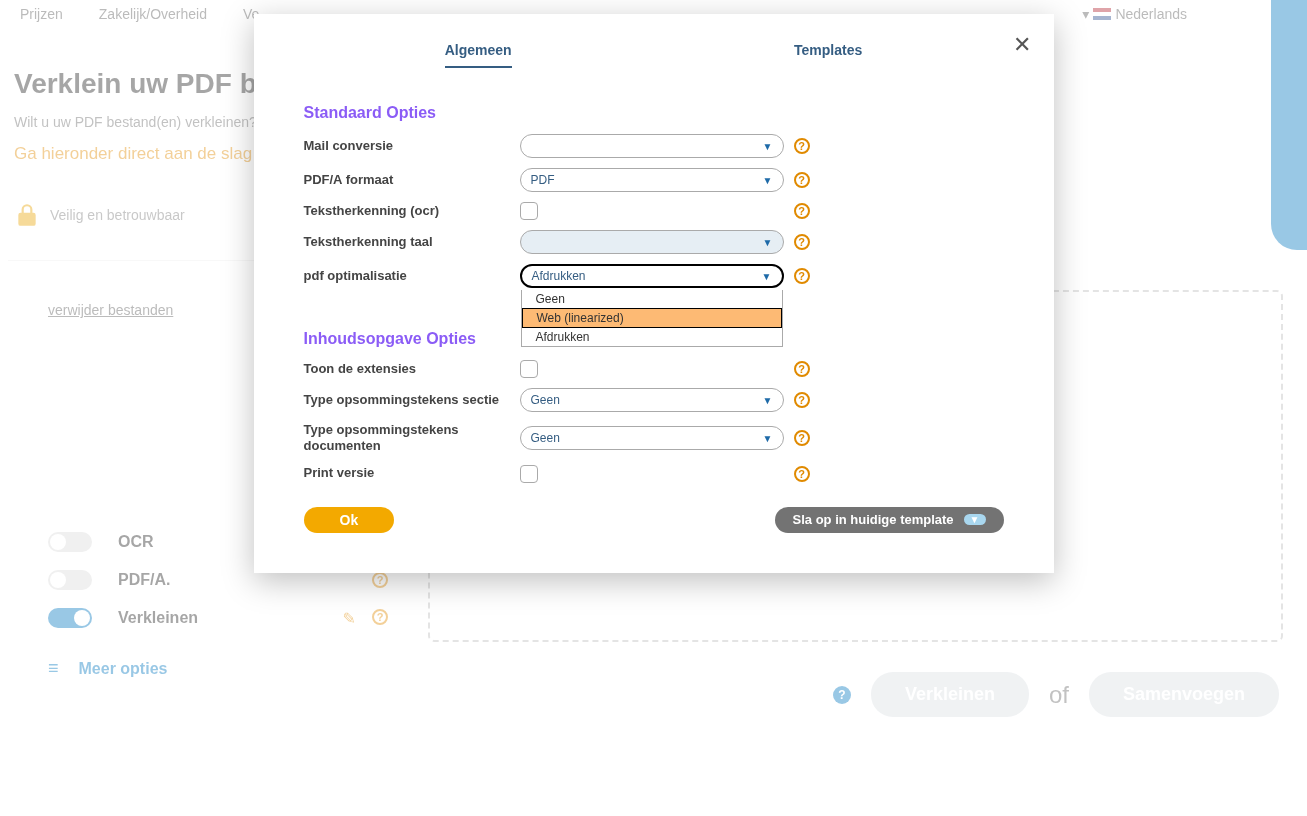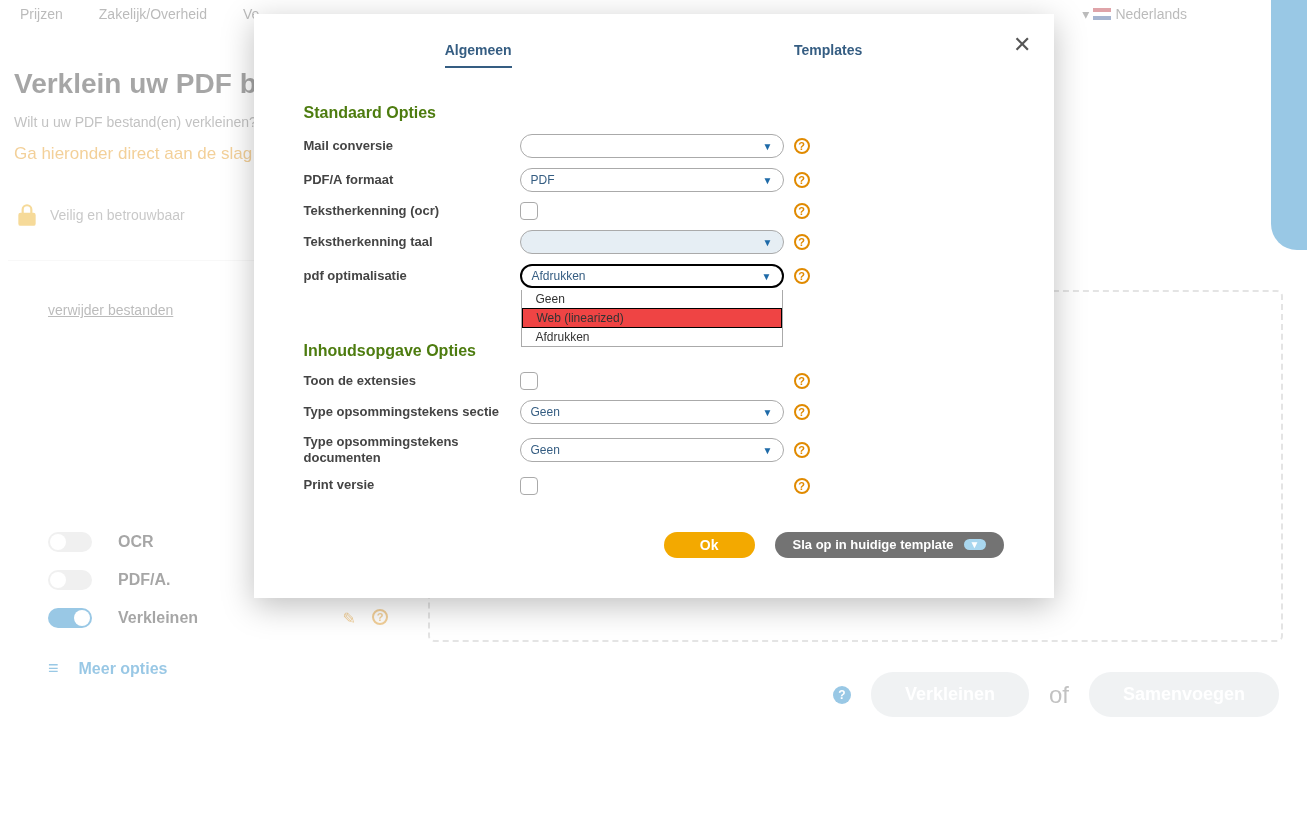--- a/index.html
+++ b/index.html
@@ -32,33 +32,33 @@
   .action-row{display:flex;align-items:center;gap:20px;justify-content:flex-end;padding:30px 20px 0 0}
   .help-circ{width:18px;height:18px;border-radius:50%;background:#0075bf;color:#fff;font-size:12px;display:flex;align-items:center;justify-content:center;font-weight:700}
   .act-btn{background:#d9dee2;color:#fff;border:none;border-radius:22px;padding:12px 34px;font-size:18px;font-weight:600}
   .or{font-size:24px;color:#666}
   .overlay{position:absolute;inset:0;background:rgba(255,255,255,.6);display:flex;justify-content:center;align-items:flex-start}
   .modal{background:#fff;width:800px;margin-top:14px;box-shadow:0 8px 30px rgba(0,0,0,.25);position:relative;padding:28px 50px 40px}
   .close{position:absolute;top:18px;right:22px;font-size:22px;color:#555;cursor:pointer}
   .tabs{display:flex;justify-content:space-around;margin-bottom:36px}
   .tab{font-size:14px;font-weight:700;color:#355d82;padding-bottom:8px}
   .tab.active{border-bottom:2px solid #355d82}
-  .sect-title{color:#4d7c0f;font-size:16px;font-weight:700;margin:8px 0 12px}
+  .sect-title{color:#8b5cf6;font-size:16px;font-weight:700;margin:8px 0 12px}
   .form-row{display:flex;align-items:center;margin-bottom:10px}
   .form-row label{width:216px;font-size:13px;color:#444;font-weight:600;line-height:1.25}
   .sel{flex:0 0 264px;height:24px;border:1px solid #aaa;border-radius:12px;display:flex;align-items:center;justify-content:space-between;padding:0 10px;font-size:12px;color:#355d82;position:relative}
   .sel.disabled{background:#e6eef4;color:#9ab}
   .sel.active{border:2px solid #000;border-radius:12px}
   .caret{color:#1e6aa8;font-size:10px}
   .chk{width:18px;height:18px;border:1px solid #aaa;border-radius:4px}
   .help-q{width:16px;height:16px;border-radius:50%;border:2px solid #e08a00;color:#e08a00;font-size:11px;font-weight:700;display:flex;align-items:center;justify-content:center;margin-left:10px}
   .dropdown{position:absolute;top:24px;left:-1px;right:-1px;background:#fff;border:1px solid #aaa;border-top:none;font-size:12px;color:#333}
   .dropdown div{padding:2px 14px}
-  .dropdown .sel-opt{background:#ef4444;border:1px solid #000}
-  .modal-btns{display:flex;justify-content:flex-end;gap:20px;margin-top:37px}
+  .dropdown .sel-opt{background:#fdba74;border:1px solid #000}
+  .modal-btns{display:flex;justify-content:space-between;gap:20px;margin-top:24px}
   .ok-btn{background:#f3a900;color:#fff;border:none;border-radius:14px;padding:5px 36px;font-weight:700;font-size:14px}
   .save-btn{background:#737373;color:#fff;border:none;border-radius:14px;padding:5px 18px;font-weight:700;font-size:13px;display:flex;align-items:center;gap:10px}
   .save-btn .sdrop{background:#a9d7ef;border-radius:10px;padding:0 6px;font-size:10px}
   .blue-side{position:absolute;top:0;right:0;width:36px;height:250px;background:#0075bf;border-bottom-left-radius:26px}
 </style>
 </head>
 <body>
 
 <div class="blue-side"></div>
 
@@ -184,21 +184,21 @@
         <span class="caret">▼</span>
         <div class="dropdown">
           <div>Geen</div>
           <div class="sel-opt">Web (linearized)</div>
           <div>Afdrukken</div>
         </div>
       </div>
       <div class="help-q">?</div>
     </div>
 
-    <div class="sect-title" style="margin-top:54px">Inhoudsopgave Opties</div>
+    <div class="sect-title" style="margin-top:42px">Inhoudsopgave Opties</div>
 
     <div class="form-row">
       <label>Toon de extensies</label>
       <div class="chk"></div>
       <div class="help-q" style="margin-left:256px">?</div>
     </div>
     <div class="form-row">
       <label>Type opsommingstekens sectie</label>
       <div class="sel">
           <span>Geen</span>

